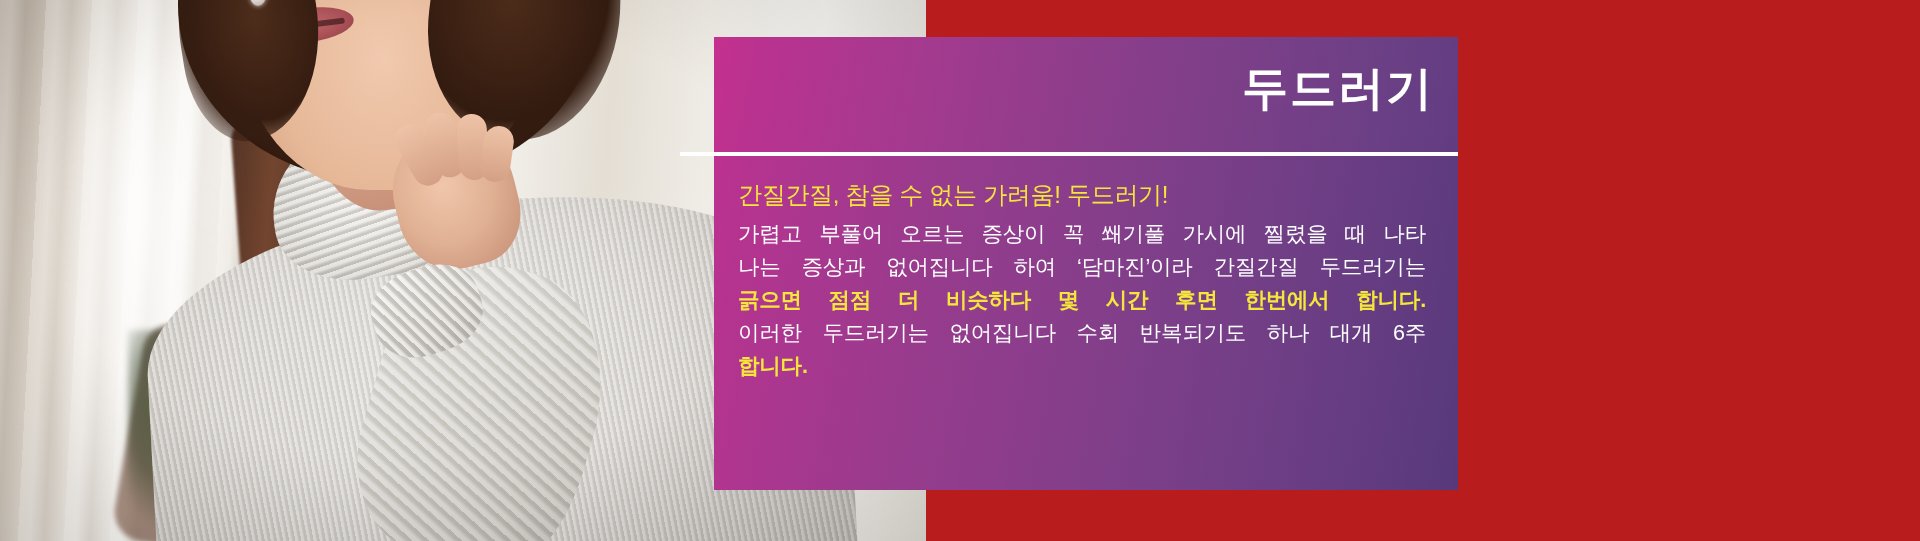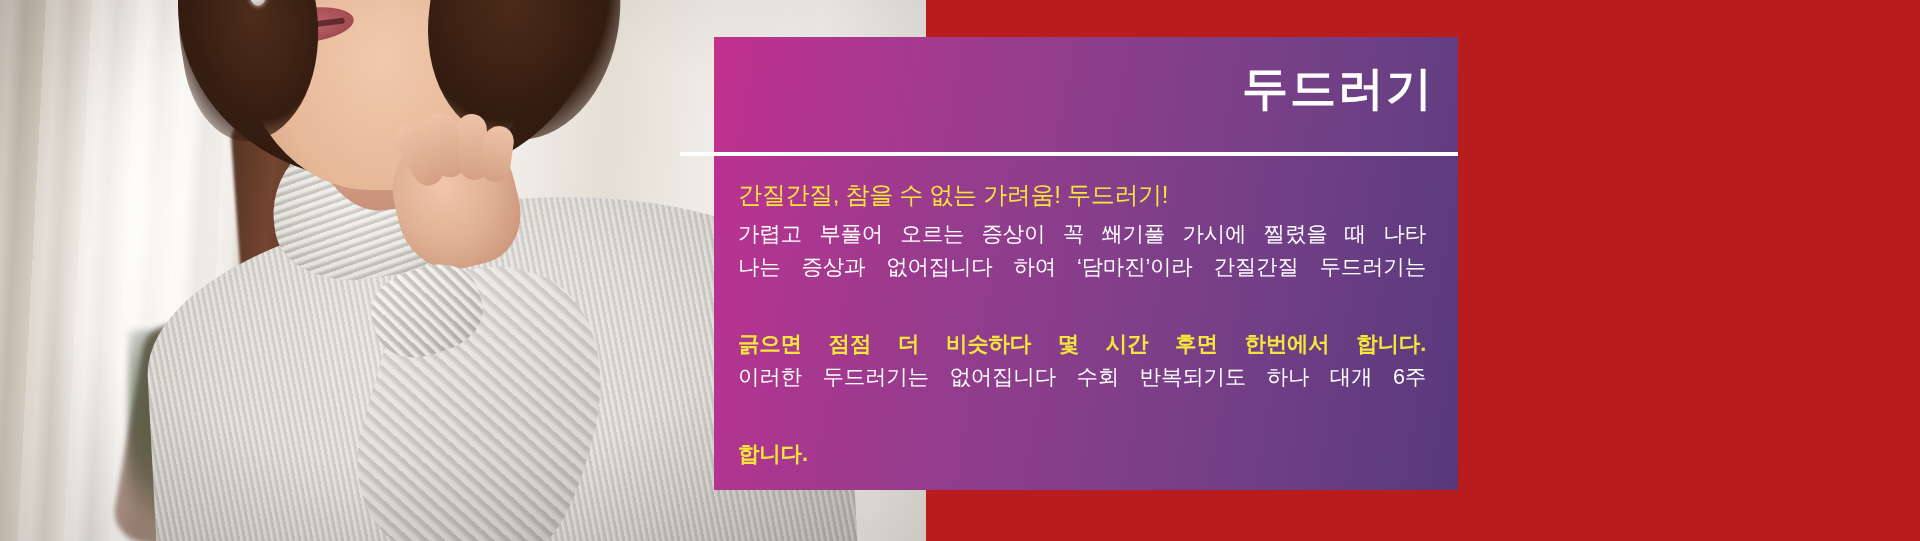--- a/index.html
+++ b/index.html
@@ -271,21 +271,20 @@
   .para-line { display: block; white-space: nowrap; gap: 12px; }
   .para-line.justify {
     display: flex;
     justify-content: space-between;
     white-space: normal;
     width: 688px;
   }
   .hl {
     color: #f5e63c;
     font-weight: bold;
-    margin-top: 44px;
   }
   .wordgap { display: inline-block; }
 </style>
 </head>
 <body>
 
 <div class="stage">
 
   <div class="photo">
     <div class="curtain-left"></div>

